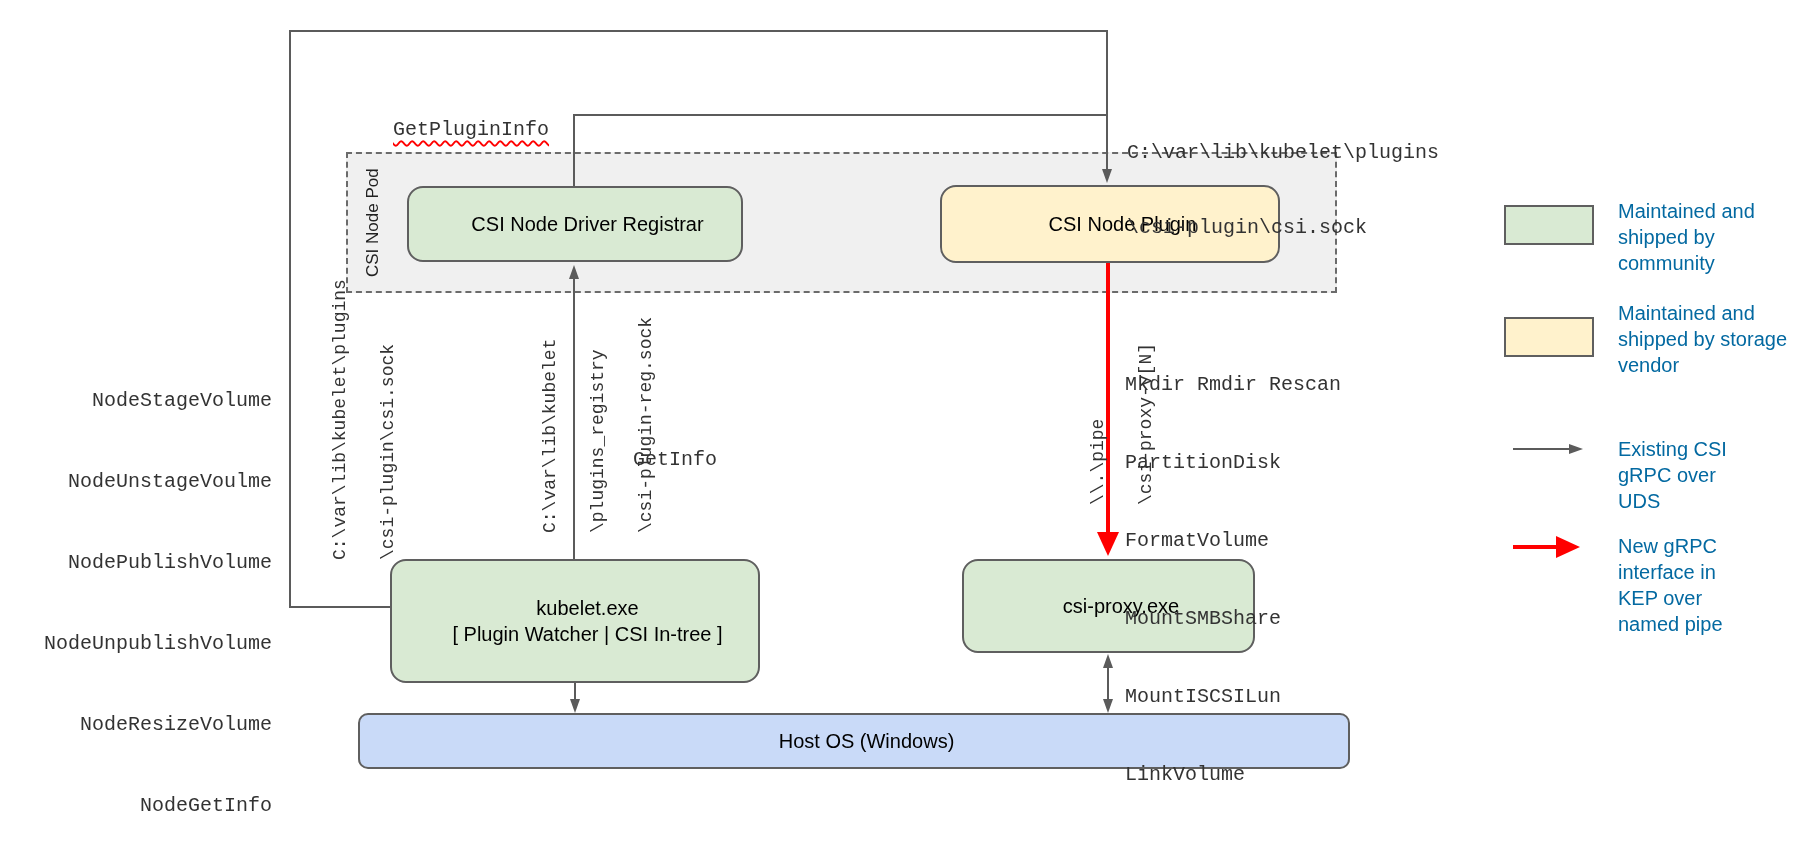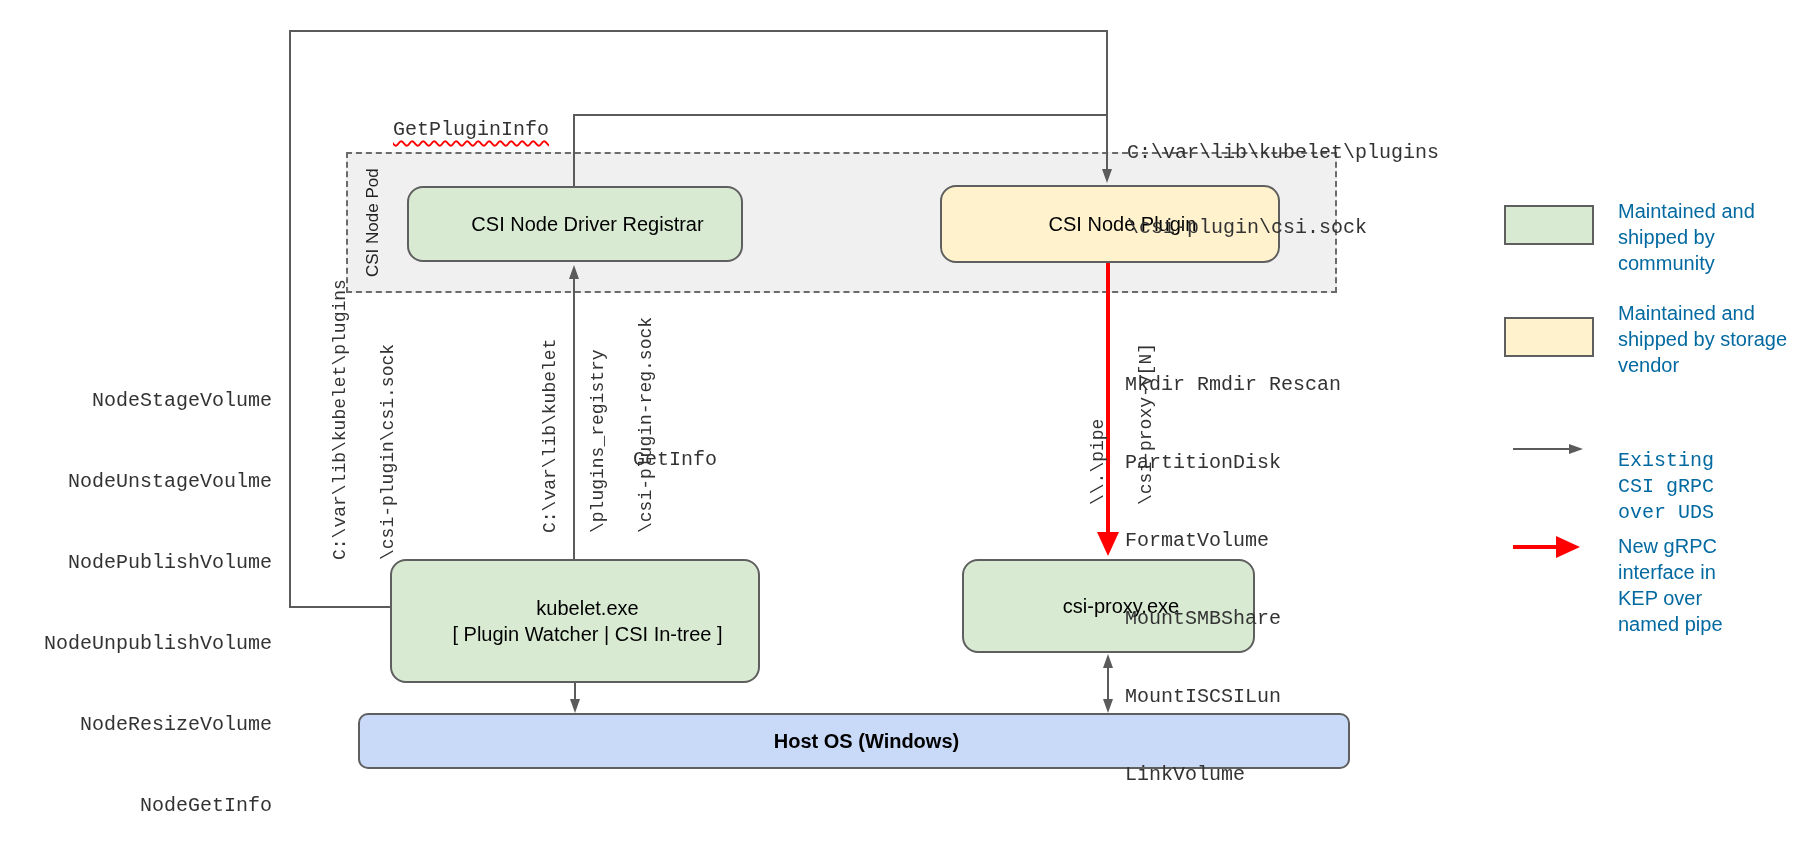--- a/index.html
+++ b/index.html
@@ -19,21 +19,21 @@
   
   .node-box {
     position:absolute; box-sizing:border-box; border:2px solid #5f5f5f; border-radius:16px;
     display:flex; flex-direction:column; align-items:center; justify-content:center;
     font-size:20px; color:#000; text-align:center; line-height:26px; z-index:3;padding-left:25px;
   }
   .box-registrar { left:407px; top:186px; width:336px; height:76px;  background:#d9ead3; }
   .box-plugin    { left:940px; top:185px; width:340px; height:78px;  background:#fff2cc;text-align:right; }
   .box-kubelet   { left:390px; top:559px; width:370px; height:124px; background:#d9ead3; }
   .box-proxy     { left:962px; top:559px; width:293px; height:94px;  background:#d9ead3; }
-  .box-host      { left:358px; top:713px; width:992px; height:56px;  background:#c9daf8; border-radius:10px;font-weight:bold; }
+  .box-host      { left:358px; top:713px; width:992px; height:56px;  background:#c9daf8; border-radius:10px; }
 
   .mono {
     font-family:"Liberation Mono","DejaVu Sans Mono",monospace;
     font-size:20px; color:#333; z-index:4; white-space:pre;
   }
   .gpi {
     left:393px; top:118px; line-height:24px;
     text-decoration:underline wavy #ff0000; text-decoration-thickness:2px; text-underline-offset:5px;
   }
   .uds-top   { left:1127px; top:90px;  line-height:25px; }
@@ -58,21 +58,21 @@
   
   .swatch {
     position:absolute; width:90px; height:40px; box-sizing:border-box;
     border:2px solid #5f5f5f; z-index:3;
   }
   .swatch-green  { left:1504px; top:205px; background:#d9ead3; }
   .swatch-yellow { left:1504px; top:317px; background:#fff2cc; }
   .legend-text { position:absolute; font-size:20px; line-height:26px; color:#0369a1; z-index:4; }
   .lt1 { left:1618px; top:198px; width:170px; }
   .lt2 { left:1618px; top:300px; width:170px; }
-  .lt3 { left:1618px; top:448px; width:120px;font-family:Liberation Mono, monospace; }
+  .lt3 { left:1618px; top:436px; width:120px; }
   .lt4 { left:1618px; top:533px; width:130px; }
 </style>
 </head>
 <body>
 
 <div id="canvas">
 
   <div class="pod-box"></div>
 
   <svg class="connectors" width="1818" height="842" viewBox="0 0 1818 842">

